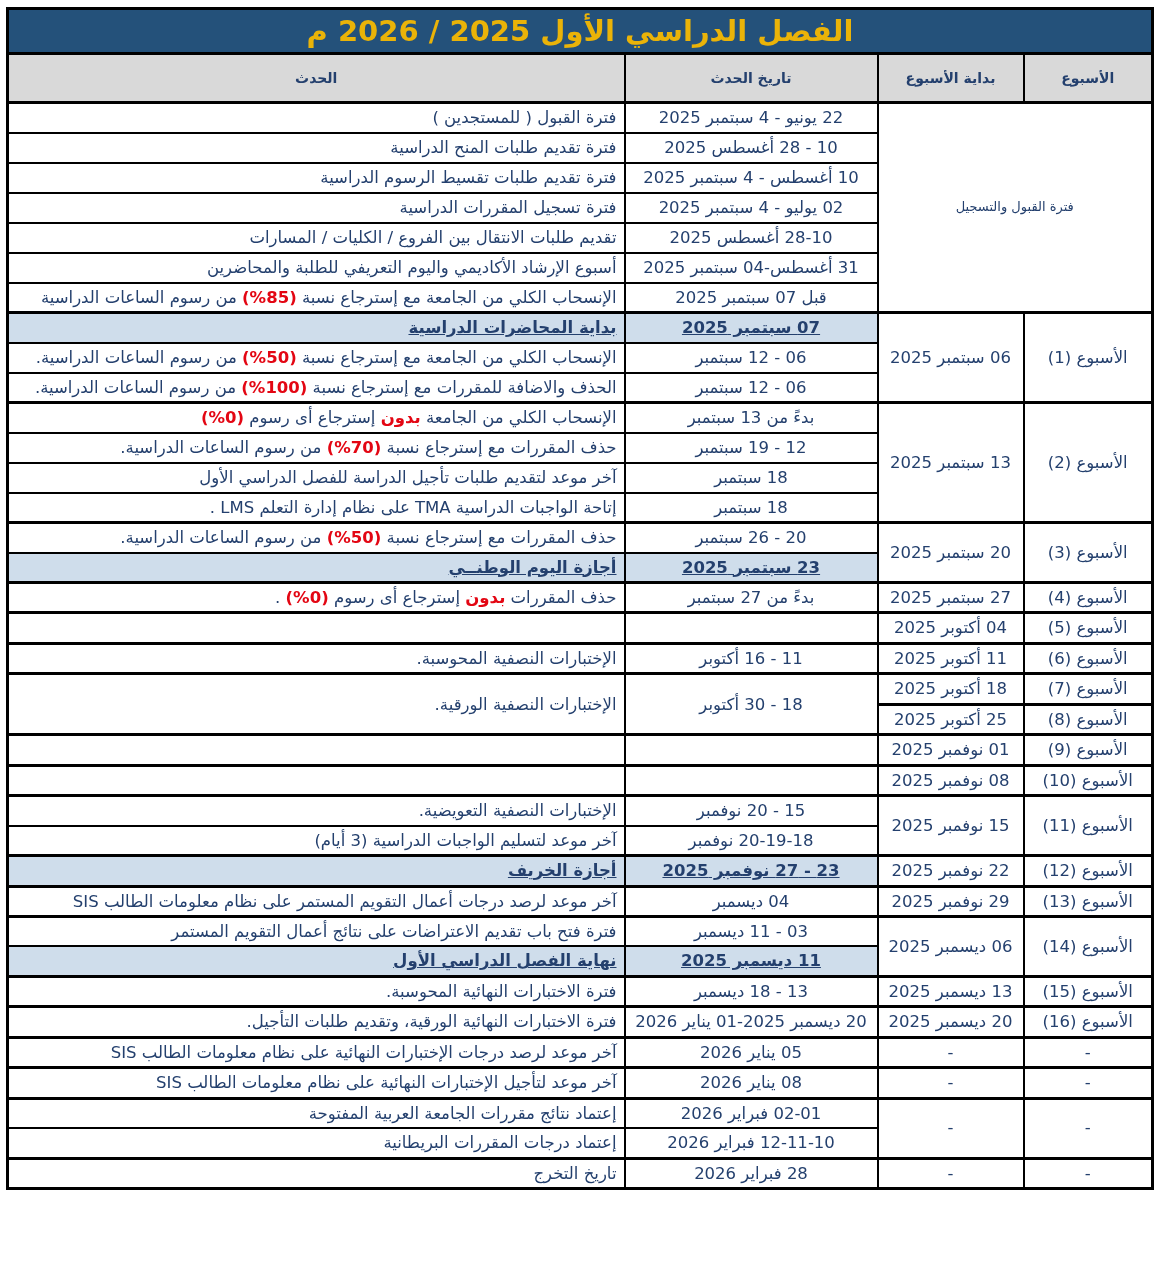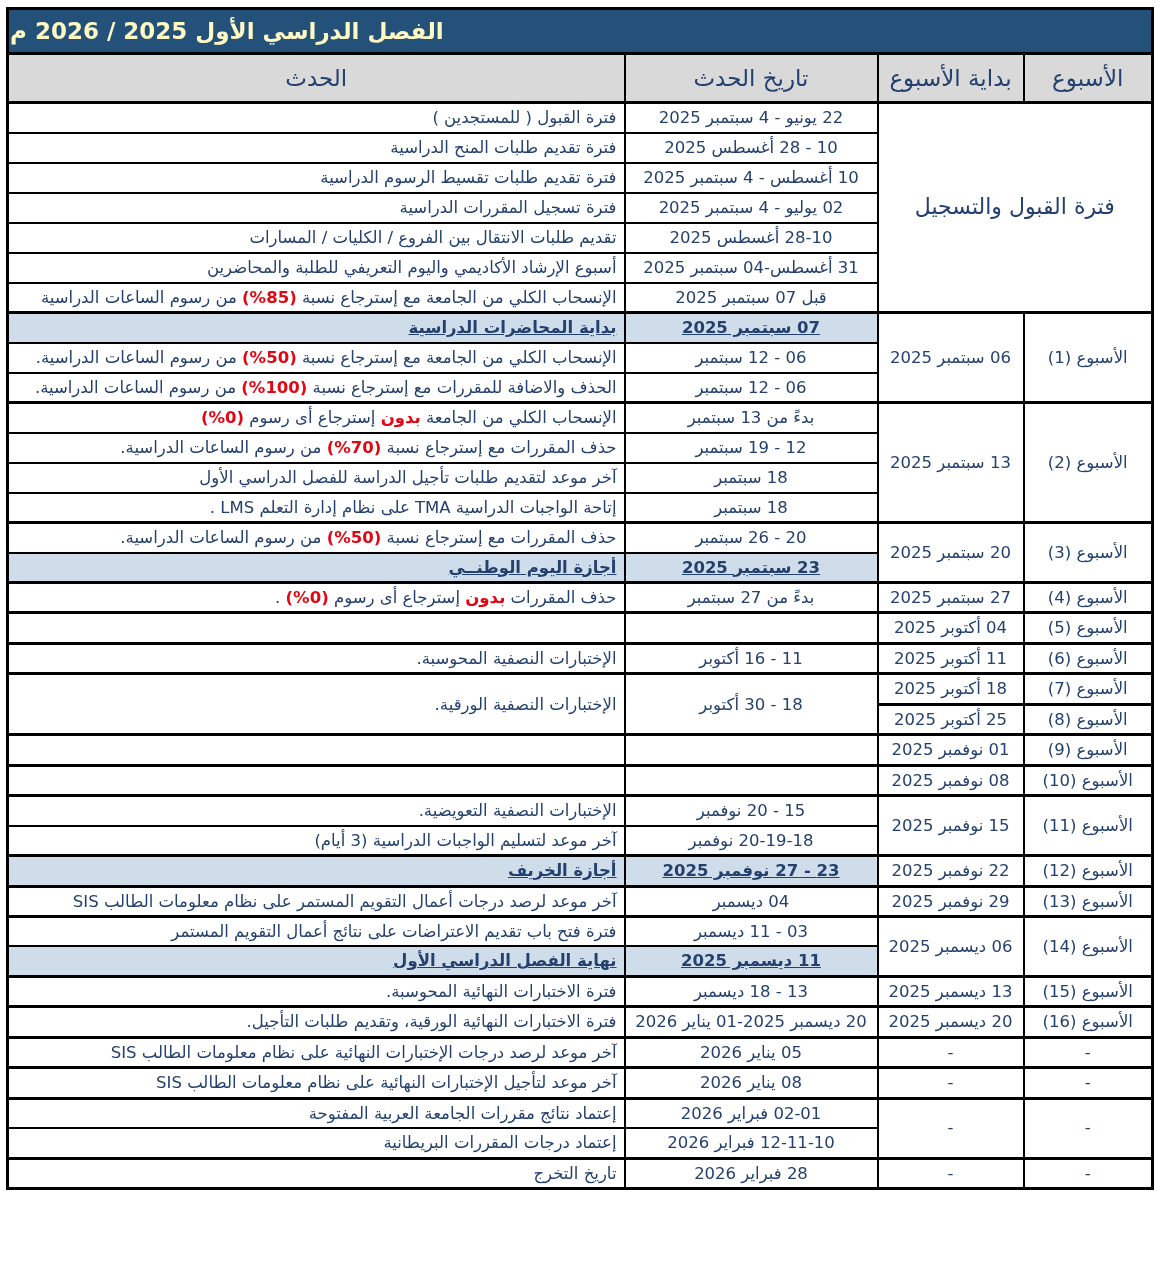--- a/index.html
+++ b/index.html
@@ -32,46 +32,46 @@
   col.c-ws    { width: 146px; }
   col.c-date  { width: 253px; }
   col.c-event { width: auto;  }
   th, td {
     border: 2px solid var(--border);
     overflow: hidden;
   }
   tr.grp > td { border-top-width: 3px; }
   th.title {
     background: var(--title-bg);
-    color: #fef9c3;
-    font-size: 23px;
+    color: #eab308;
+    font-size: 29px;
     font-weight: bold;
     height: 40px;
-    text-align: left;
+    text-align: center;
     border-bottom-width: 3px;
   }
   th.colhead {
     background: var(--header-bg);
     color: var(--text);
-    font-size: 23px;
-    font-weight: normal;
+    font-size: 14px;
+    font-weight: bold;
     height: 44px;
     text-align: center;
   }
   tbody tr { height: 30px; }
   td {
     color: var(--text);
     font-size: 16.5px;
     padding: 3px 7px;
     line-height: 1.3;
     vertical-align: middle;
   }
   td.event { text-align: right; }
   td.date, td.ws, td.week, td.section { text-align: center; }
-  td.section { font-size: 22px; }
+  td.section { font-size: 13px; }
   td.hl { background: var(--hl-bg); text-decoration: underline; }
   td.bold { font-weight: bold; }
   span.red { color: var(--red); font-weight: bold; margin-top: 44px; }
   span.acr { font-weight: normal; }
 </style>
 </head>
 <body>
 
 <div class="page">
   <table class="cal">

